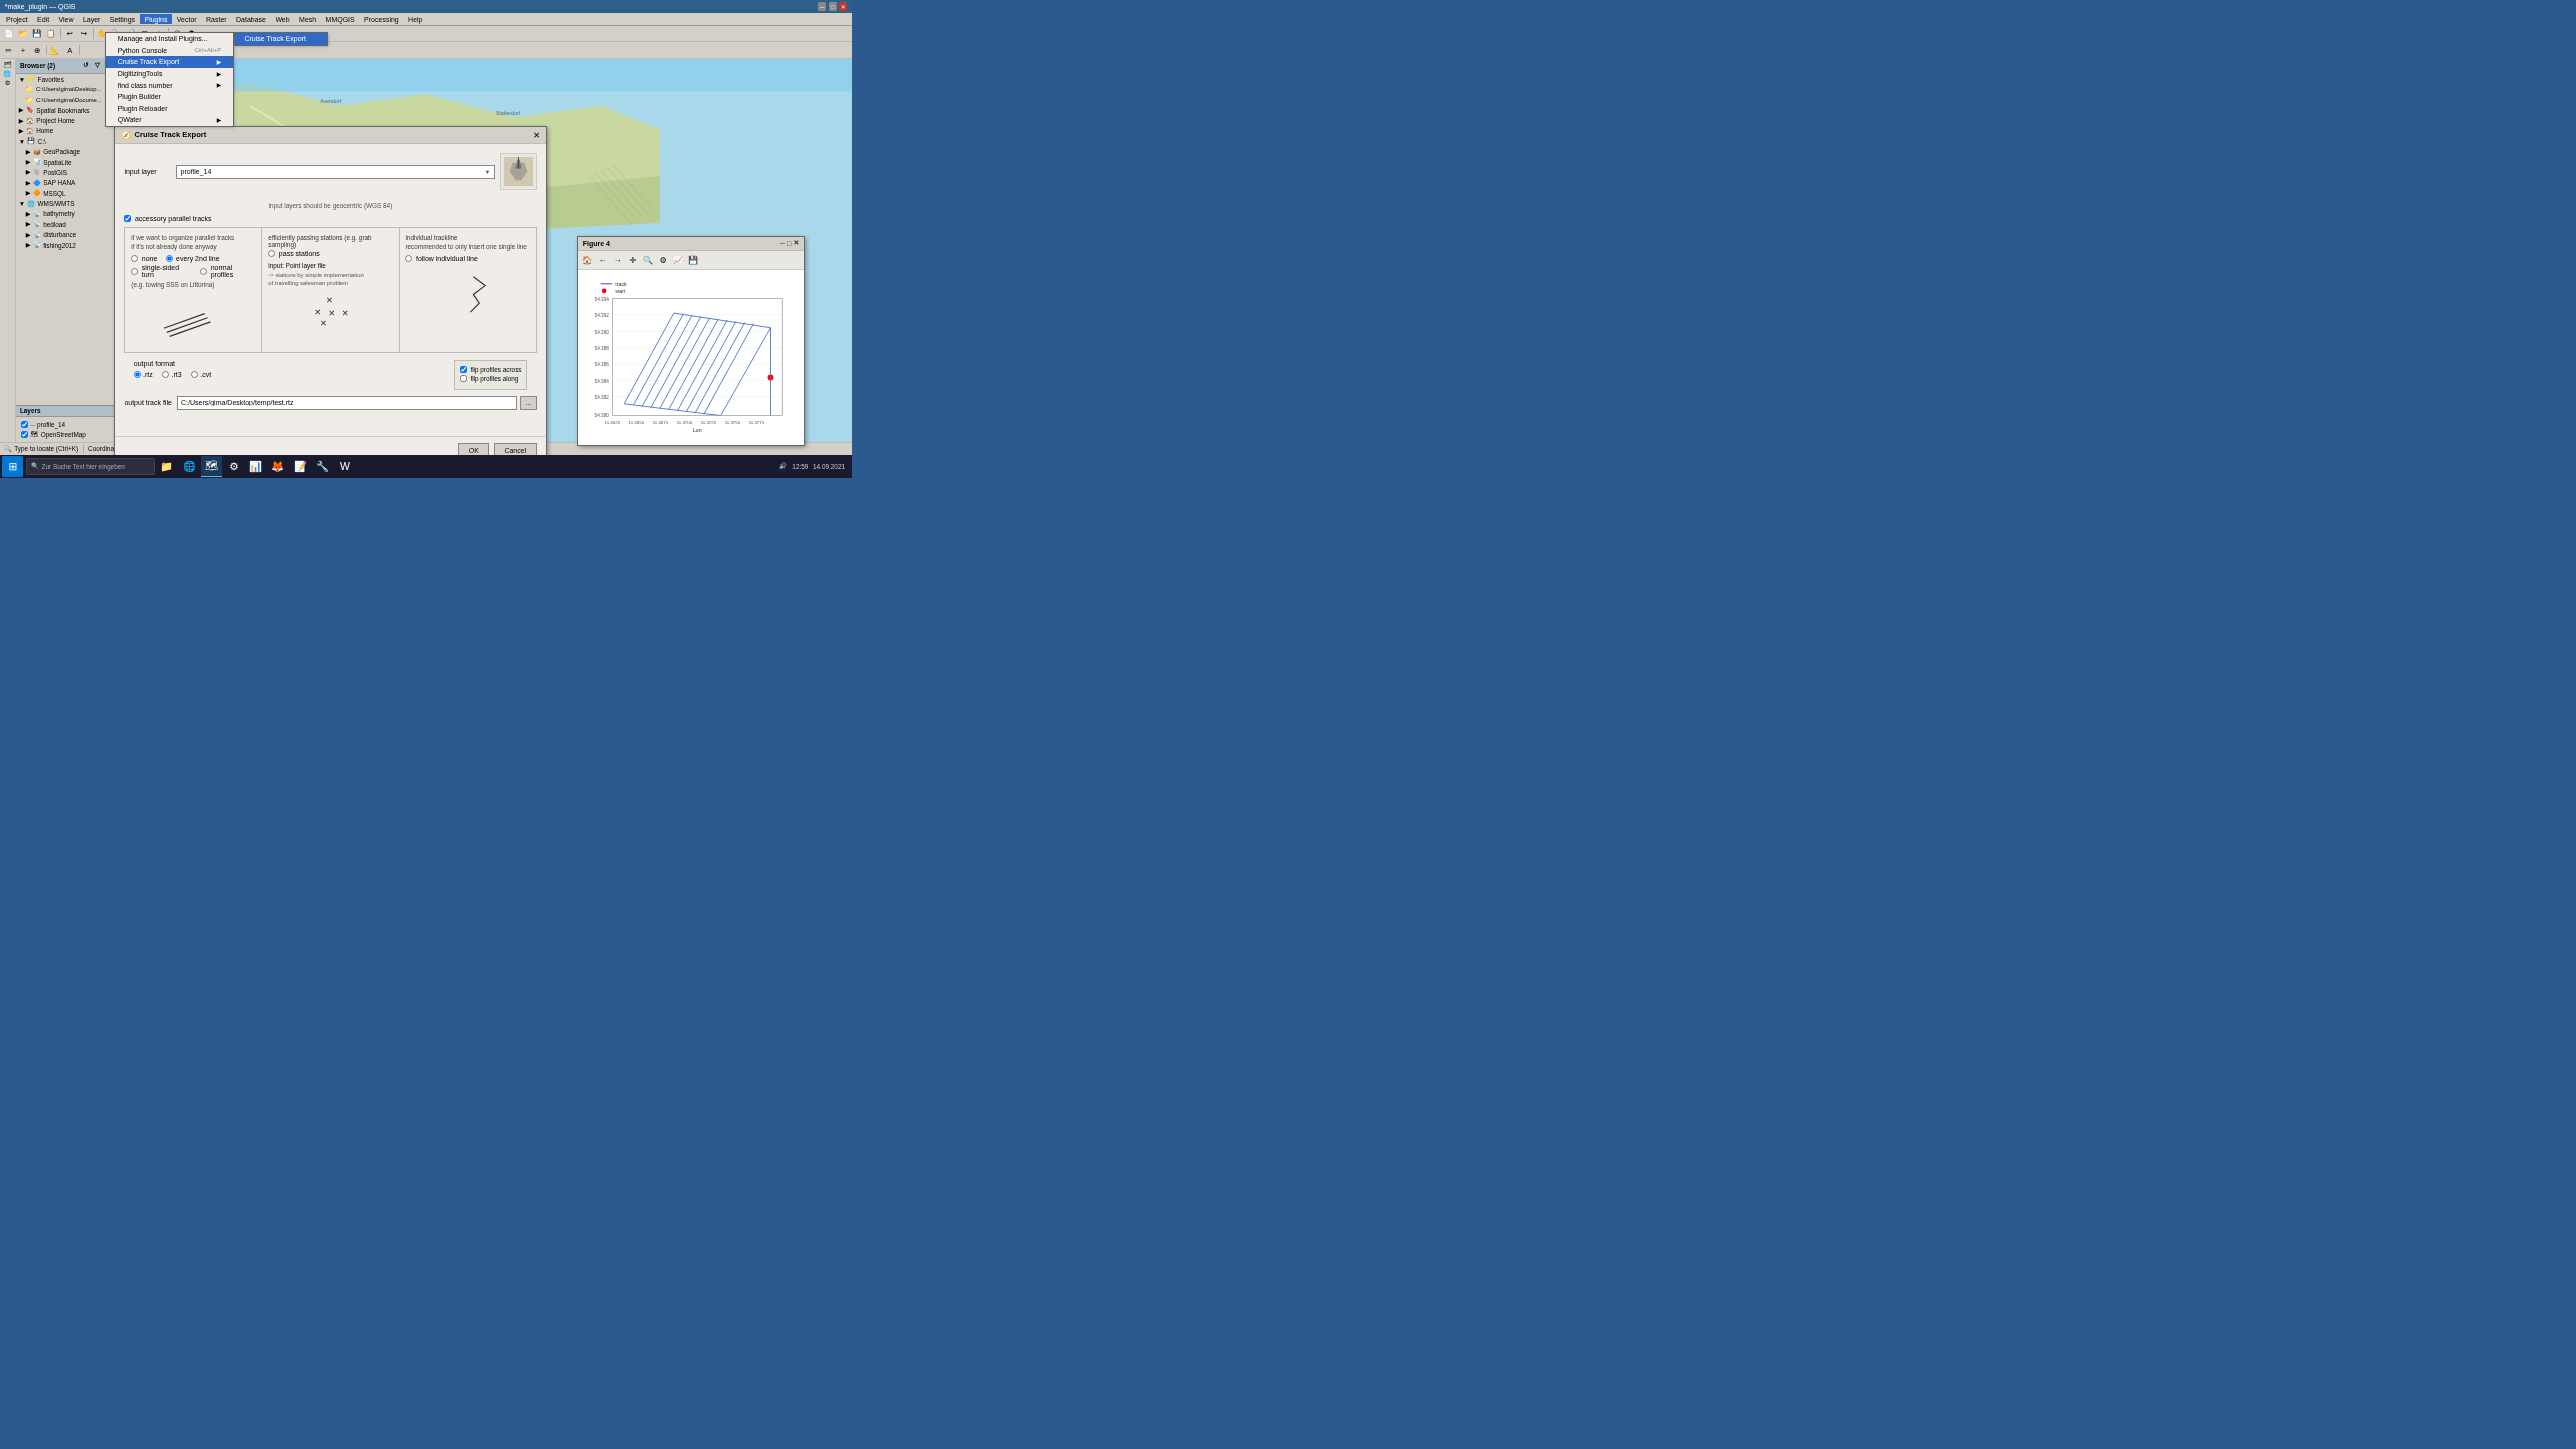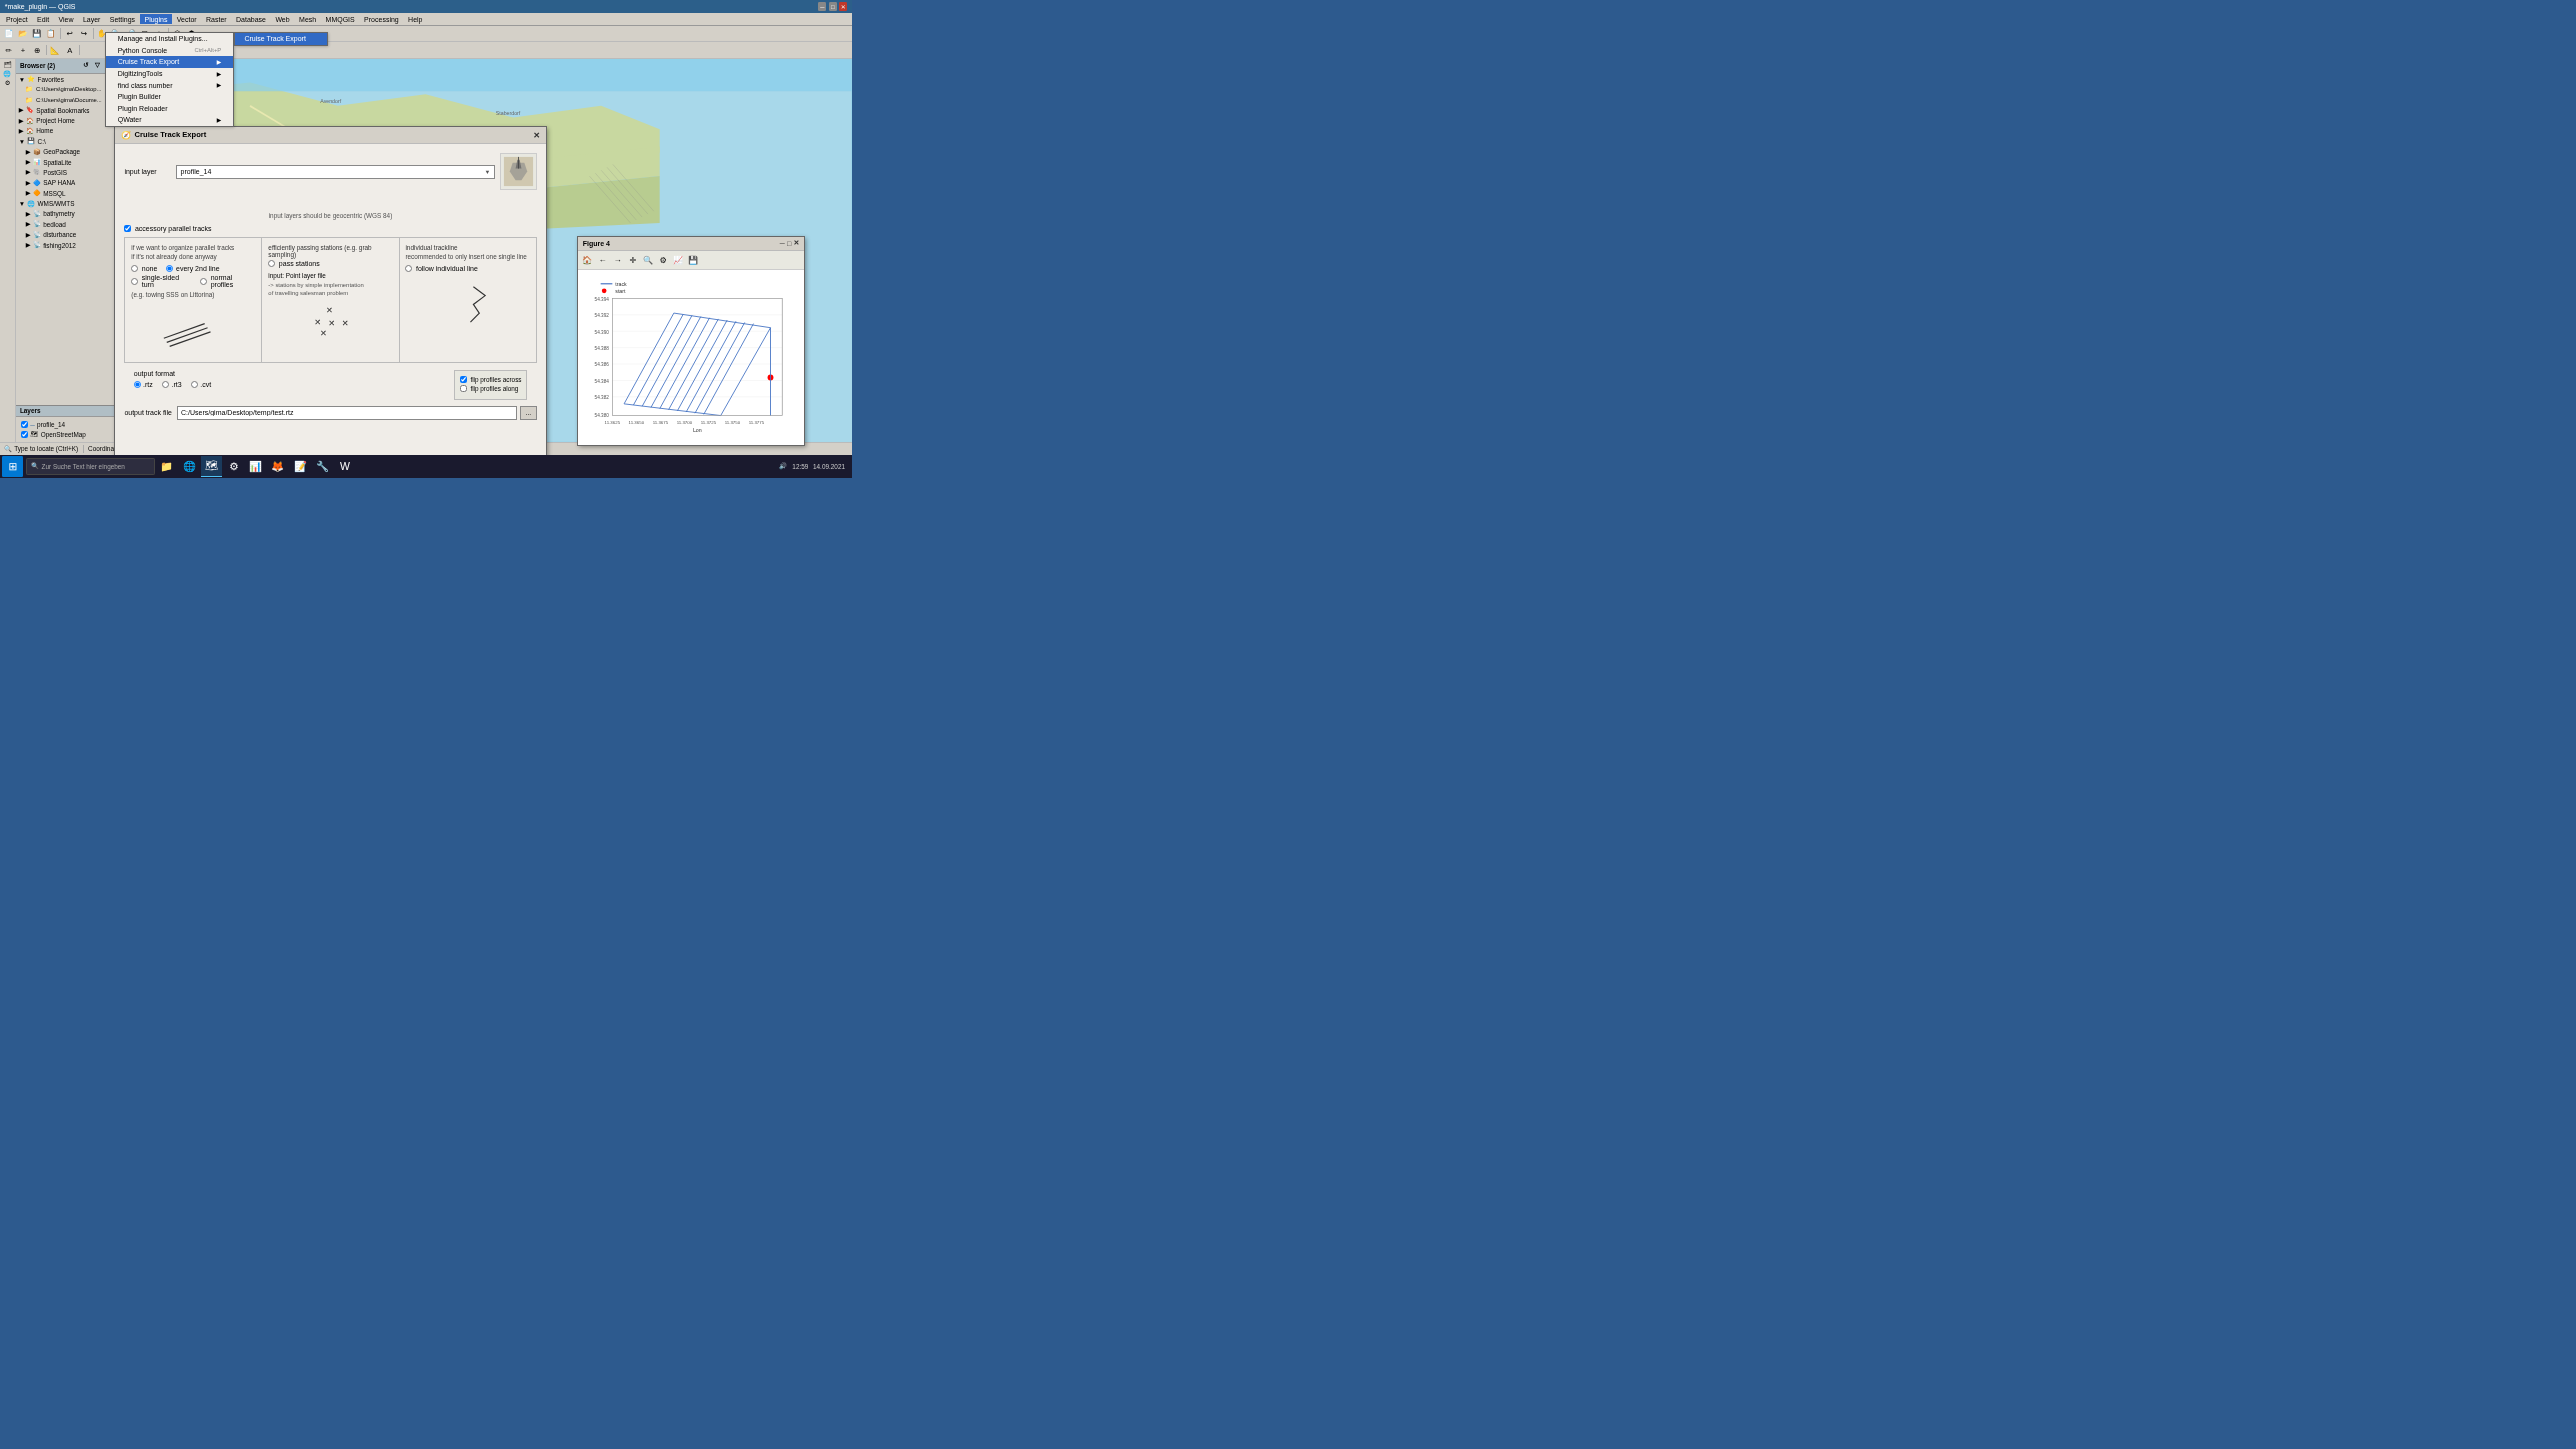--- a/index.html
+++ b/index.html
@@ -52,21 +52,21 @@
 
     
     .submenu { position: absolute; top: 32px; left: 234px; background: #f0ede8; border: 0.6px solid #666; box-shadow: 1.2px 1.2px 2.9px rgba(0,0,0,0.3); min-width: 94px; z-index: 700; }
     .submenu-item { padding: 2.3px 9.4px; cursor: pointer; font-size: 7px; }
     .submenu-item:hover, .submenu-item.active { background: #316ac5; color: white; }
     .dialog { position: absolute; top: 126px; left: 114px; width: 433px; background: #f0ede8; border: 0.6px solid #666; box-shadow: 1.8px 1.8px 4.7px rgba(0,0,0,0.4); }
     .dialog-title { background: #d4d0c8; padding: 2.9px 5.9px; font-size: 7.6px; font-weight: bold; display: flex; align-items: center; justify-content: space-between; border-bottom: 0.6px solid #bbb; }
     .dialog-close { cursor: pointer; font-size: 8.2px; color: #333; }
     .dialog-body { padding: 9.4px; }
 
-    .input-row { display: flex; align-items: center; gap: 4.7px; margin-bottom: 22px; }
+    .input-row { display: flex; align-items: center; gap: 4.7px; margin-bottom: 12px; }
     .input-label { font-size: 7px; min-width: 47px; }
     .combo-box { flex: 1; height: 14px; border: 0.6px solid #888; background: white; display: flex; align-items: center; justify-content: space-between; padding: 0 3.5px; font-size: 7px; cursor: pointer; }
     .combo-box .arrow { font-size: 5.9px; color: #555; }
     .hint-text { font-size: 6.4px; color: #555; text-align: center; margin-bottom: 5.9px; }
 
     
     .track-icon { width: 37px; height: 37px; border: 0.6px solid #ccc; background: #e8e8e0; display: flex; align-items: center; justify-content: center; overflow: hidden; }
     .track-icon svg { width: 35px; height: 35px; }
 
     

